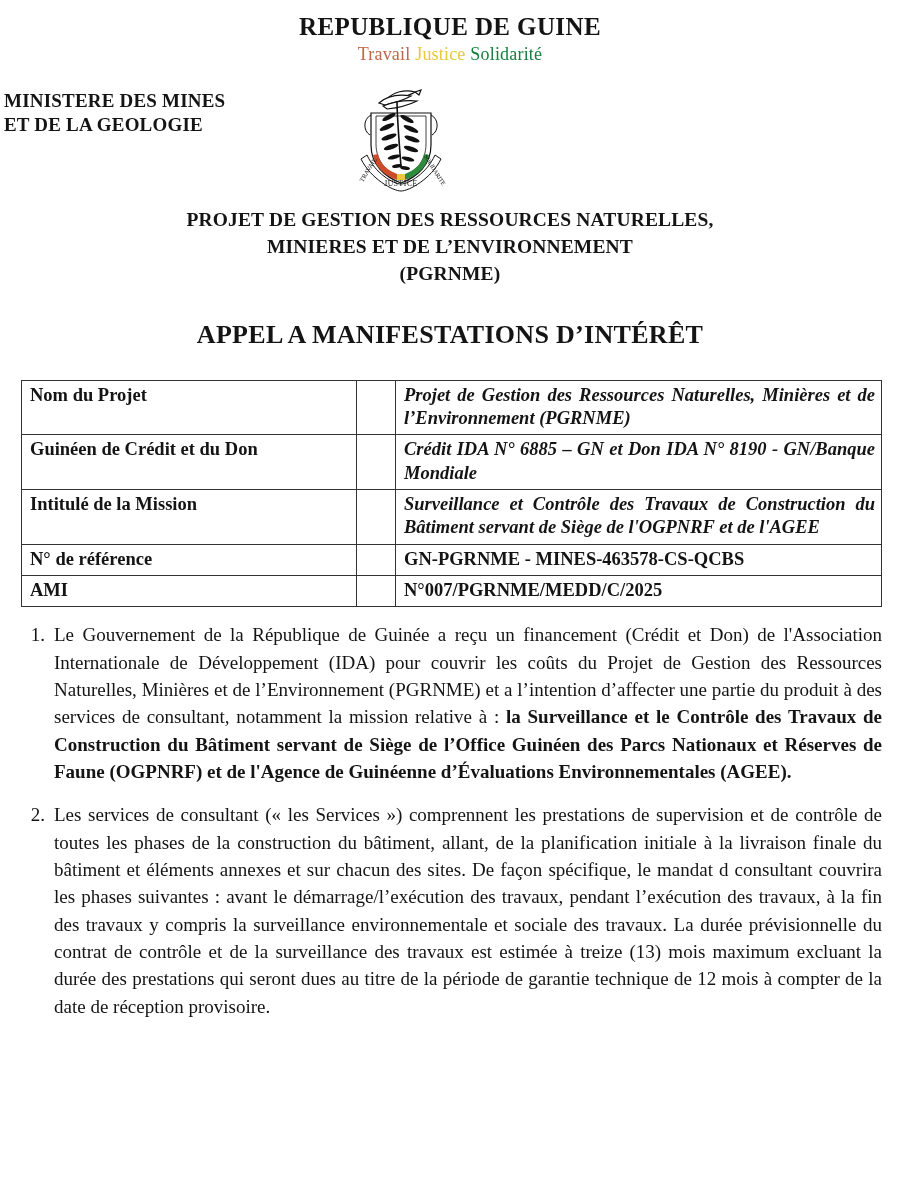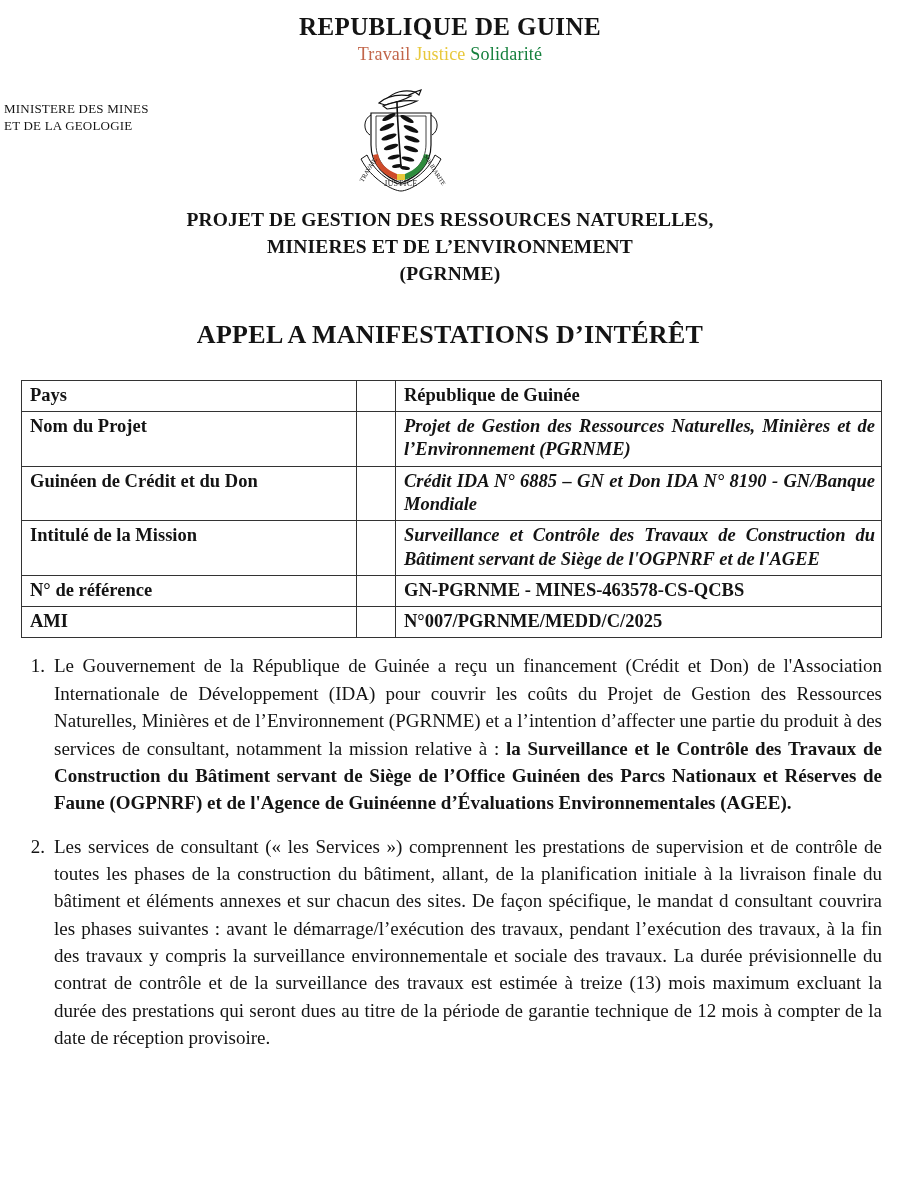--- a/index.html
+++ b/index.html
@@ -45,25 +45,25 @@
   .motto .w3 { color: #15803d; }
 
   
   .ministries {
     position: relative;
     margin-top: 18px;
     height: 118px;
   }
   .ministry {
     position: absolute;
-    font-weight: normal;
-    font-size: 13px;
+    font-weight: bold;
+    font-size: 19px;
     line-height: 1.28;
     letter-spacing: 0.2px;
-    top: 18px;
+    top: 6px;
   }
   .ministry.left { left: 4px; text-align: left; }
   .ministry.right { left: 468px; text-align: left; }
 
   .emblem {
     position: absolute;
     left: 349px;
     top: 0px;
     width: 104px;
     height: 112px;
@@ -226,25 +226,20 @@
     <div>MINIERES ET DE L’ENVIRONNEMENT</div>
     <div>(PGRNME)</div>
   </div>
 
   <div class="ami-title">APPEL A MANIFESTATIONS D’INTÉRÊT</div>
 
   <div class="info-table-wrap">
     <table class="info-table">
       <tbody>
 
-        <tr>
-          <td class="lbl">Pays</td>
-          <td class="gap"></td>
-          <td class="val upright">République de Guinée</td>
-        </tr>
 
         <tr>
           <td class="lbl">Nom du Projet</td>
           <td class="gap"></td>
           <td class="val italic">Projet de Gestion des Ressources Naturelles, Minières et de l’Environnement (PGRNME)</td>
         </tr>
 
         <tr>
           <td class="lbl">Guinéen de Crédit et du Don</td>
           <td class="gap"></td>

